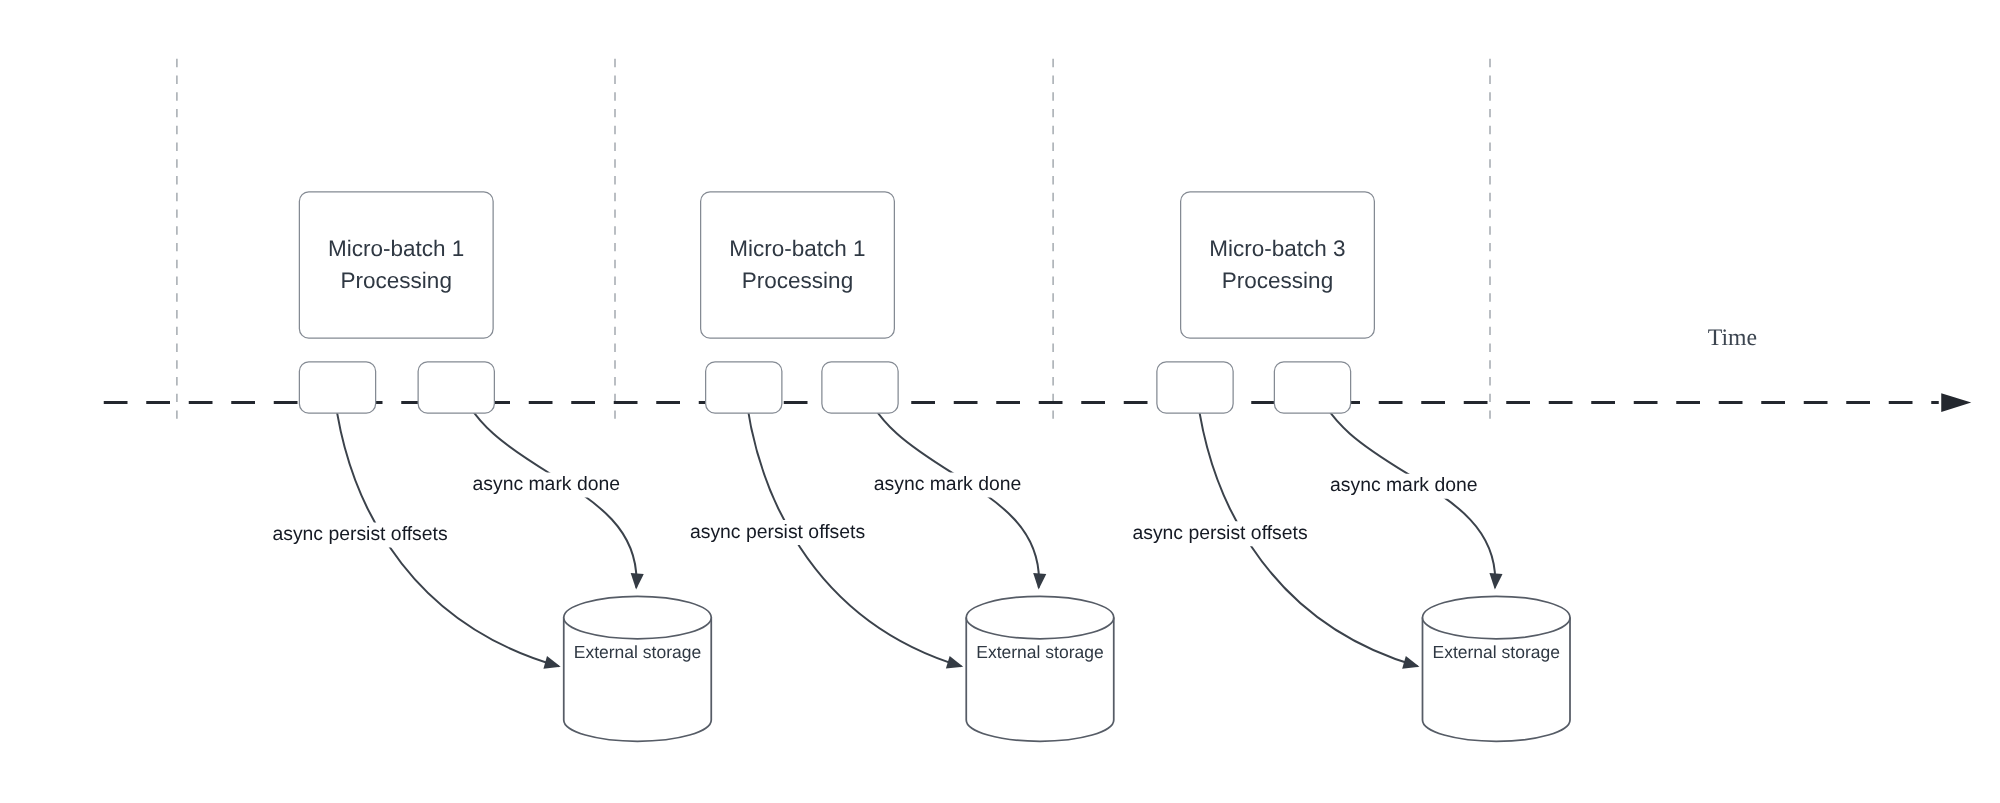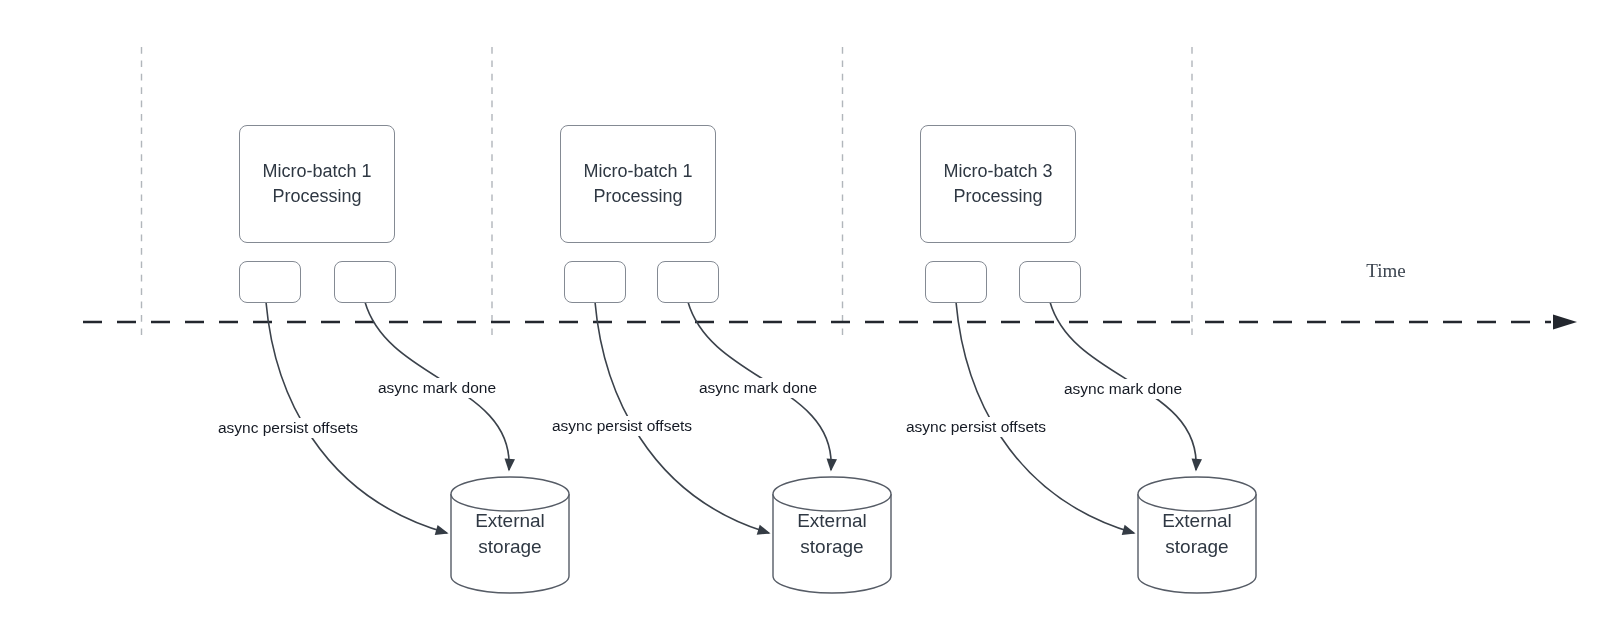--- a/index.html
+++ b/index.html
@@ -16,34 +16,35 @@
   .node {
     position: absolute;
     box-sizing: border-box;
     background: #ffffff;
     border: 1.3px solid #848a93;
     border-radius: 8px;
     display: flex;
     align-items: center;
     justify-content: center;
     text-align: center;
+    margin-top: 28px;
   }
   .big-box  { width: 156px; height: 118px; top: 125px; }
   .small-box{ width: 62px;  height: 42px;  top: 261px; }
 
   .node-text { color: #2f3843; font-size: 18px; line-height: 25px; }
   .node-text .line { display: block; }
 
   .storage-text {
     position: absolute;
     width: 118px;
     top: 508px;
     text-align: center;
     color: #2f3843;
-    font-size: 19px;
+    font-size: 14px;
     line-height: 26px;
   }
 
   .edge-label {
     position: absolute;
     transform: translate(-50%, -50%);
     background: #ffffff;
     padding: 1px 3px;
     white-space: nowrap;
     color: #151a24;
@@ -123,21 +124,21 @@
       <span class="line">Micro-batch 1</span>
       <span class="line">Processing</span>
     </div>
   </div>
   <div class="node small-box" style="left:564px"></div>
   <div class="node small-box" style="left:657px"></div>
   <div class="edge-label" style="left:622px; top:426px">async persist offsets</div>
   <div class="edge-label" style="left:758px; top:388px">async mark done</div>
   <div class="storage-text" style="left:773px">External storage</div>
 
-  <div class="node big-box" style="left:920px">
+  <div class="node big-box" style="left:944px">
     <div class="node-text">
       <span class="line">Micro-batch 3</span>
       <span class="line">Processing</span>
     </div>
   </div>
   <div class="node small-box" style="left:925px"></div>
   <div class="node small-box" style="left:1019px"></div>
   <div class="edge-label" style="left:976px; top:427px">async persist offsets</div>
   <div class="edge-label" style="left:1123px; top:389px">async mark done</div>
   <div class="storage-text" style="left:1138px">External storage</div>

